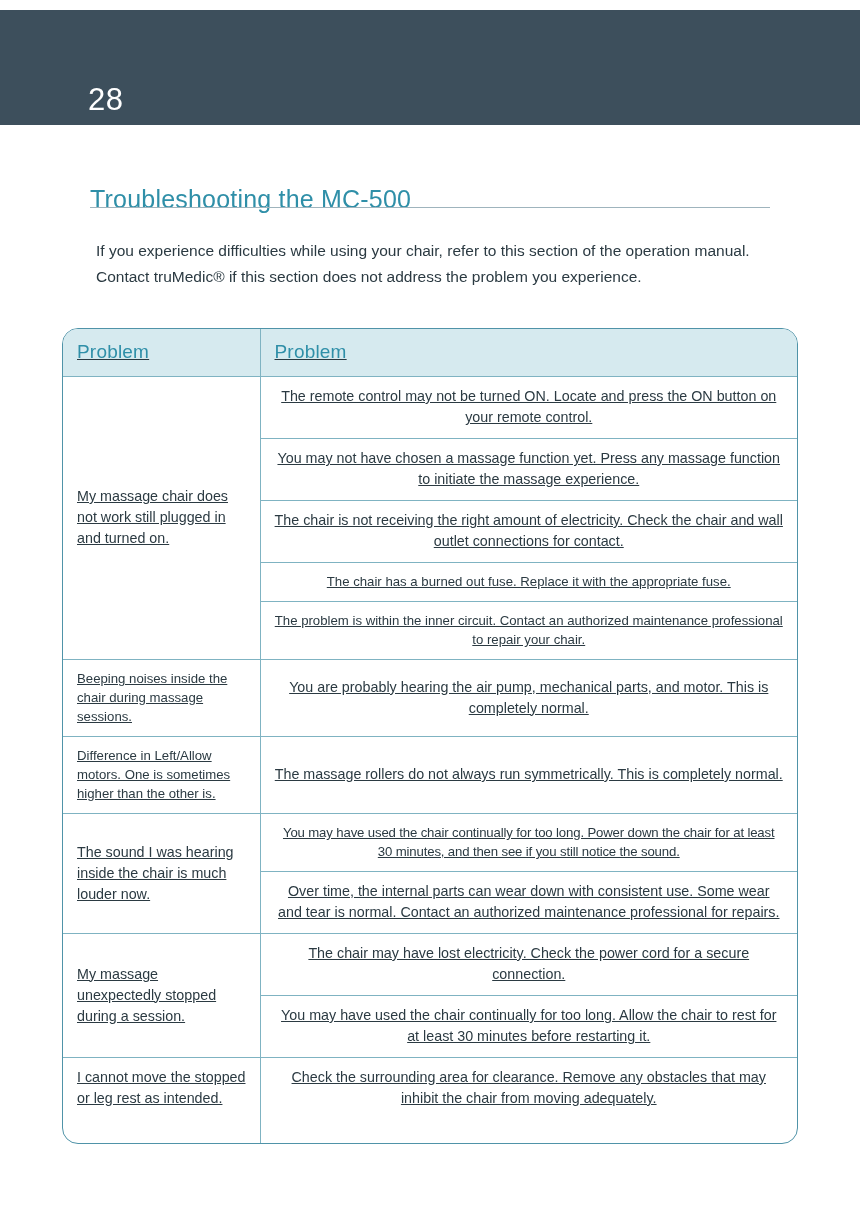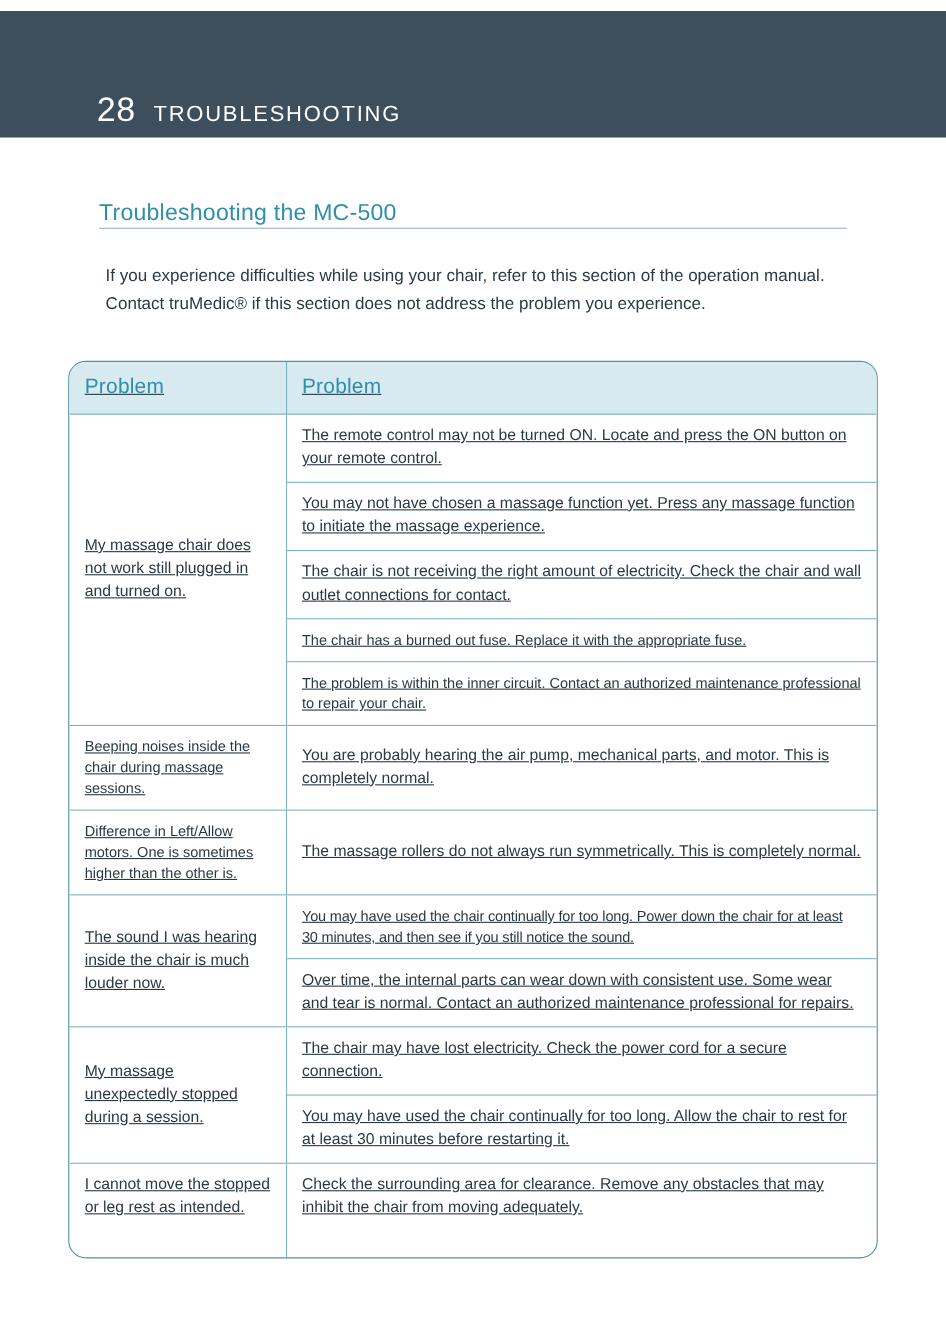--- a/index.html
+++ b/index.html
@@ -53,21 +53,21 @@
   .body-wrap {
     position: absolute;
     left: 0;
     top: 134px;
     width: 860px;
   }
   .section-title {
     position: absolute;
     left: 90px;
     top: 34px;
-    font-size: 21px;
+    font-size: 25px;
     color: #2f8fa8;
     letter-spacing: 0.2px;
     font-weight: normal;
   }
   .title-rule {
     position: absolute;
     left: 90px;
     top: 73px;
     width: 680px;
     height: 1px;
@@ -123,35 +123,35 @@
     padding: 9px 14px 10px 14px;
     border-top: 1.1px solid #7fb3c2;
     border-right: 1.1px solid #7fb3c2;
   }
   .tbl tr:first-child td { border-top: none; }
   .tbl td.prob {
     border-right: 1.1px solid #7fb3c2;
   }
   .tbl td.sol {
     border-right: none;
+    text-align: center;
   }
   .tbl td.small { font-size: 13.2px; line-height: 19px; }
   .tbl td.tight { letter-spacing: -0.15px; }
   .tbl td.pad-left-more { }
   .last-row td { border-bottom: none; }
 </style>
 </head>
 <body>
 
 <div class="page">
 
   <div class="header-band">
     <div class="header-inner">
       <span class="header-page-num">28</span>
-      <span class="header-title">TROUBLESHOOTING</span>
     </div>
   </div>
 
   <div class="body-wrap">
     <h1 class="section-title">Troubleshooting the MC-500</h1>
     <div class="title-rule"></div>
     <p class="intro">If you experience difficulties while using your chair, refer to this section of the operation manual. Contact truMedic® if this section does not address the problem you experience.</p>
 
     <div class="table-outer">
       <table class="tbl">

